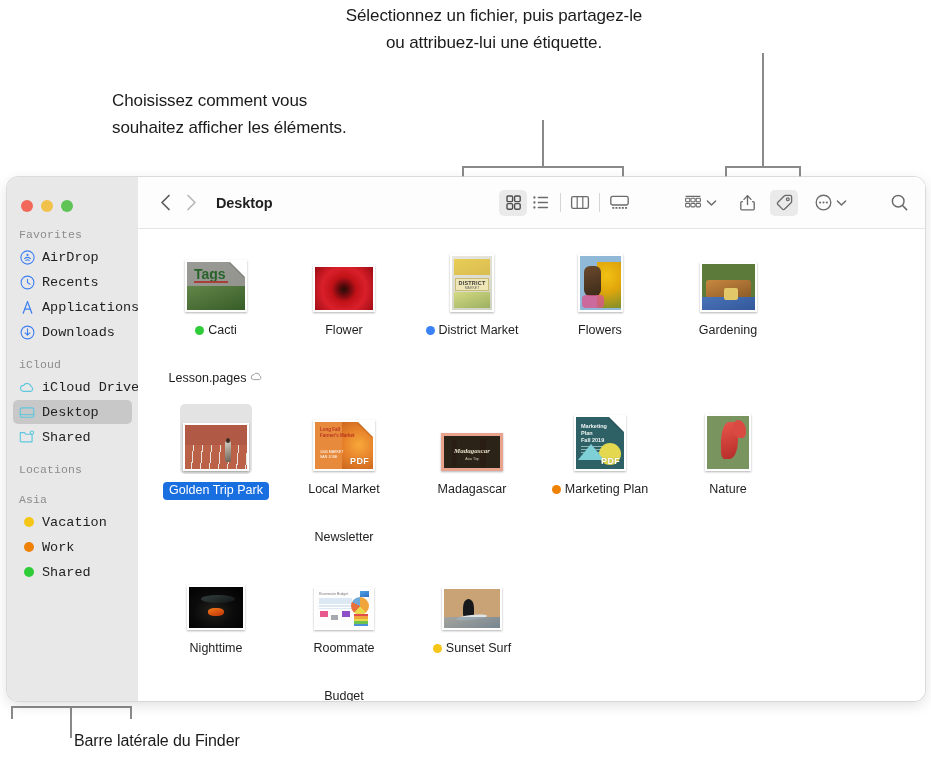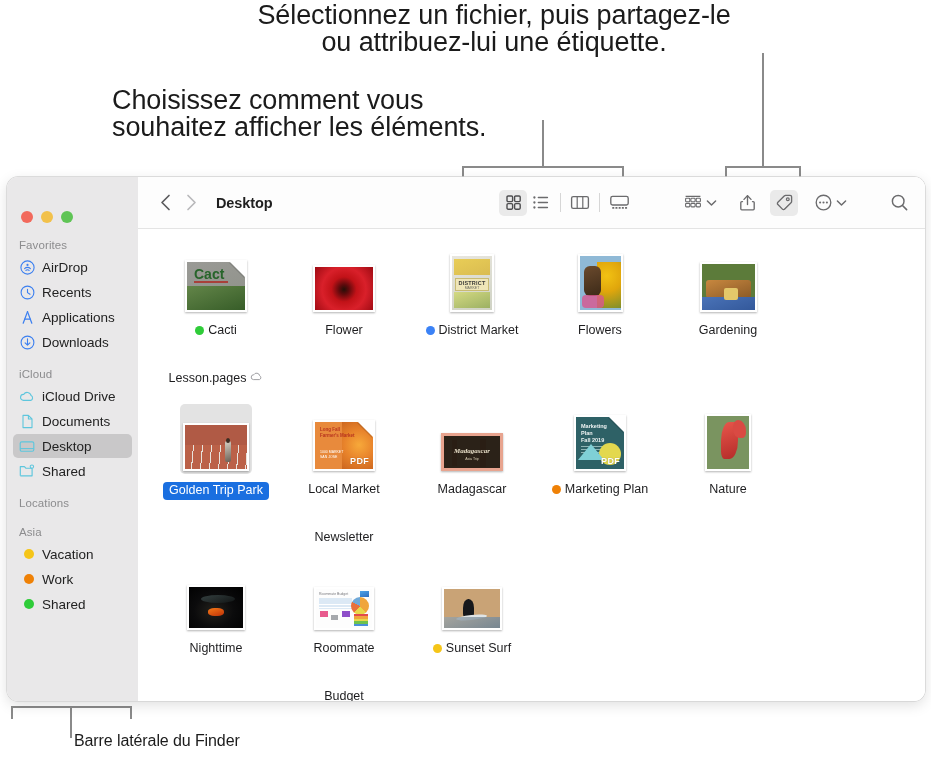--- a/index.html
+++ b/index.html
@@ -14,21 +14,21 @@
     color: #1d1d1f;
     position: relative;
     overflow: hidden;
     -webkit-font-smoothing: antialiased;
   }
 
   
   .callout-text {
     position: absolute;
     font-family: "Liberation Sans", sans-serif;
-    font-size: 27px;
+    font-size: 17px;
     line-height: 27px;
     color: #1b1b1b;
     white-space: pre-line;
     letter-spacing: -0.1px;
   }
   #callout-top {
     top: 2px;
     left: 224px;
     width: 540px;
     text-align: center;
@@ -98,23 +98,24 @@
     box-shadow: 0 0 0 0.7px #d2d2d2, 0 4px 14px rgba(0,0,0,0.13);
     overflow: hidden;
     display: flex;
   }
 
   
   #sidebar {
     width: 131px;
     background: #e9e8e9;
     flex: 0 0 131px;
-    padding-top: 12px;
+    padding-top: 1px;
     position: relative;
     overflow: hidden;
+    font-family: Liberation Mono, monospace;
   }
   #traffic-lights {
     display: flex;
     gap: 8px;
     padding: 22px 0 0 14px;
     align-items: center;
   }
   .tl {
     width: 12px; height: 12px; border-radius: 50%;
   }
@@ -350,29 +351,20 @@
         </div>
         <div class="sb-section">iCloud</div>
         <div class="sb-item">
           <span class="sb-icon">
             <svg width="16" height="13" viewBox="0 0 16 13">
               <path d="M4.4 10.4a3 3 0 0 1 0.3-6 4 4 0 0 1 7.4 1.2 2.6 2.6 0 0 1-0.3 4.8z" fill="none" stroke="#5ec6dd" stroke-width="1.1" stroke-linejoin="round"></path>
             </svg>
           </span>
           <span class="sb-label">iCloud Drive</span>
         </div>
-        <div class="sb-item">
-          <span class="sb-icon">
-            <svg width="13" height="15" viewBox="0 0 13 15">
-              <path d="M2 1.4h5.4L11 5v8.6H2z" fill="none" stroke="#5ec6dd" stroke-width="1.1" stroke-linejoin="round"></path>
-              <path d="M7.4 1.4V5H11" fill="none" stroke="#5ec6dd" stroke-width="1.1" stroke-linejoin="round"></path>
-            </svg>
-          </span>
-          <span class="sb-label">Documents</span>
-        </div>
         <div class="sb-item selected">
           <span class="sb-icon">
             <svg width="16" height="13" viewBox="0 0 16 13">
               <rect x="1.2" y="1.8" width="13.6" height="9.4" rx="1.5" fill="none" stroke="#5ec6dd" stroke-width="1.15"></rect>
               <line x1="1.2" y1="8.6" x2="14.8" y2="8.6" stroke="#5ec6dd" stroke-width="1.05"></line>
             </svg>
           </span>
           <span class="sb-label">Desktop</span>
         </div>
         <div class="sb-item">
@@ -531,21 +523,21 @@
           <line x1="12.5" y1="12.5" x2="16.6" y2="16.6" stroke="#6b6b6d" stroke-width="1.6" stroke-linecap="round"></line>
         </svg>
       </div>
     </div>
 
     <div id="file-grid">
         <div class="file-item">
           <div class="thumb-wrap">
             <div class="thumb doc-page" style="width:62px;height:52px;background:linear-gradient(160deg,#9a9a96,#8e9188)">
        <div style="position:absolute;inset:0;background:linear-gradient(175deg,#b9bab2 0%,#9aa08c 45%,#6f7d56 100%))"></div>
-       <div style="position:absolute;top:4px;left:7px;font:bold 14px 'Liberation Sans',sans-serif;color:#27642a">Cact</div>
+       <div style="position:absolute;top:4px;left:7px;font:bold 14px 'Liberation Sans',sans-serif;color:#27642a">Tags</div>
        <div style="position:absolute;top:19px;left:7px;width:34px;height:2px;background:#a8403a"></div>
        <div style="position:absolute;bottom:0;left:0;right:0;height:24px;background:linear-gradient(160deg,rgba(90,130,60,.85),rgba(50,90,35,.95))"></div>
        <div class="doc-fold"></div>
             </div>
           </div>
           <div class="file-label">
             <span class="label-dot" style="background: rgb(47, 204, 57);"></span>
             <span>Cacti</span>
             <span style="flex-basis: 100%;"></span>
             <span>Lesson.pages</span>

